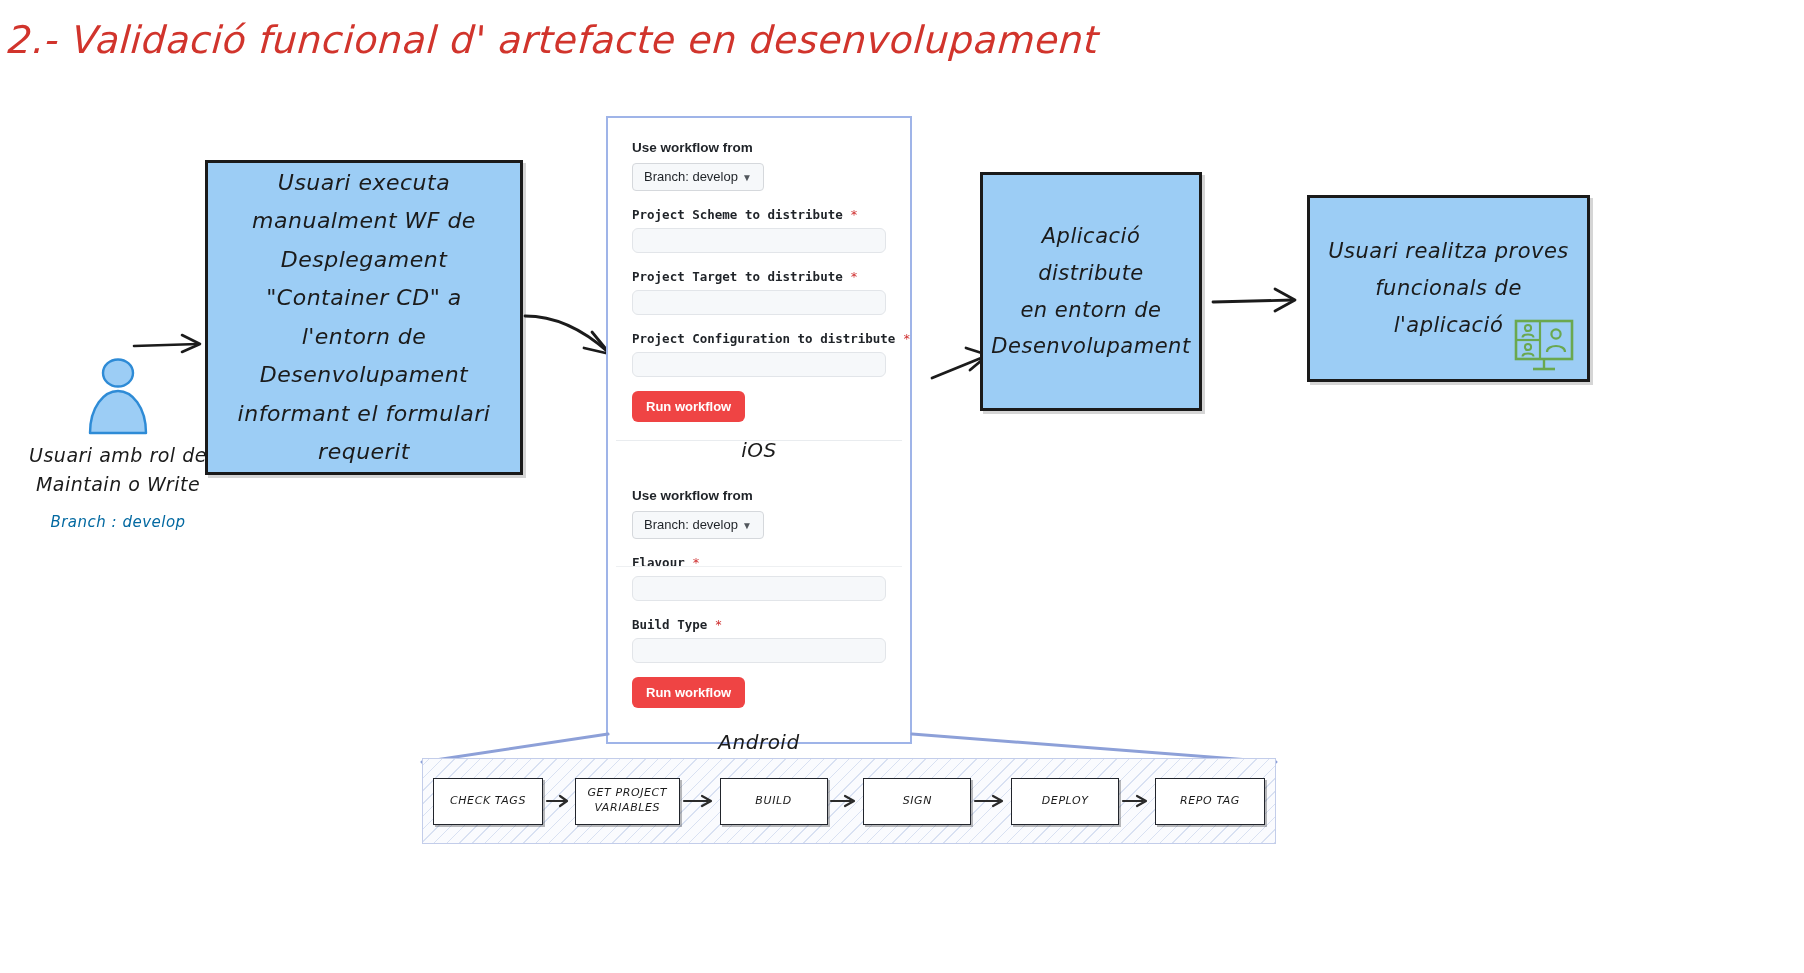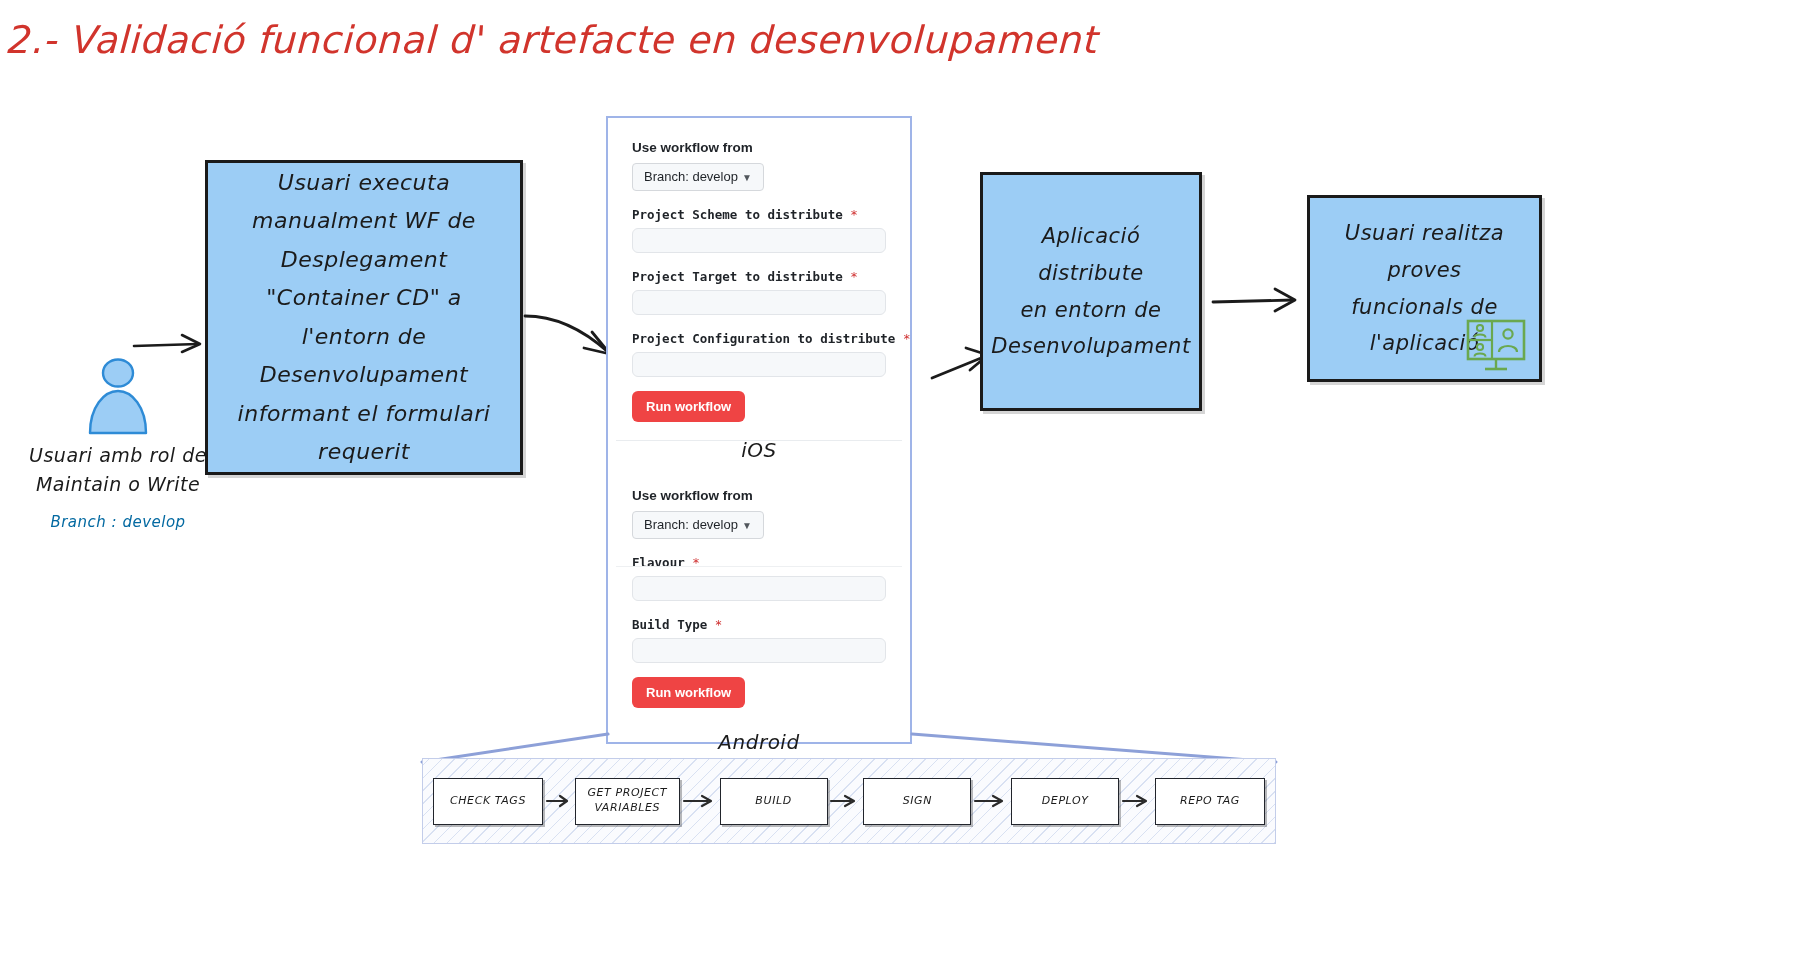--- a/index.html
+++ b/index.html
@@ -74,21 +74,21 @@
   .bluebox .txt {
     text-align: center;
     color: #1b1b1b;
     line-height: 1.75;
     padding: 0 14px;
   }
   #box-exec { left: 205px; top: 160px; width: 318px; height: 315px; }
   #box-exec .txt { font-size: 22px; border-radius: 25px; }
   #box-deployed { left: 980px; top: 172px; width: 222px; height: 239px; }
   #box-deployed .txt { font-size: 21px; }
-  #box-tests { left: 1307px; top: 195px; width: 235px; height: 187px; position: relative; }
+  #box-tests { left: 1307px; top: 195px; width: 283px; height: 187px; position: relative; }
   #box-tests .txt { font-size: 21px; }
   #monitor-icon {
     position: absolute;
     right: 12px;
     bottom: 6px;
     width: 62px;
     height: 54px;
   }
 
   

